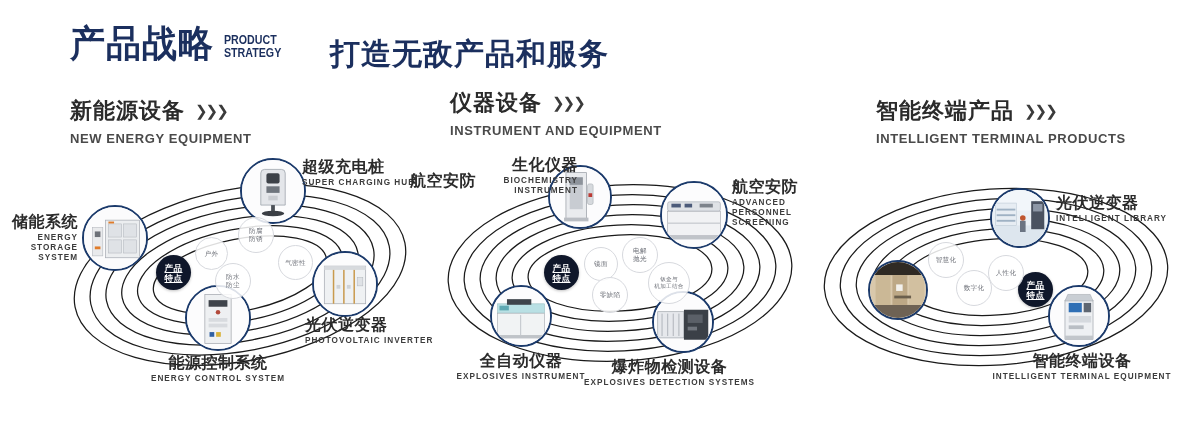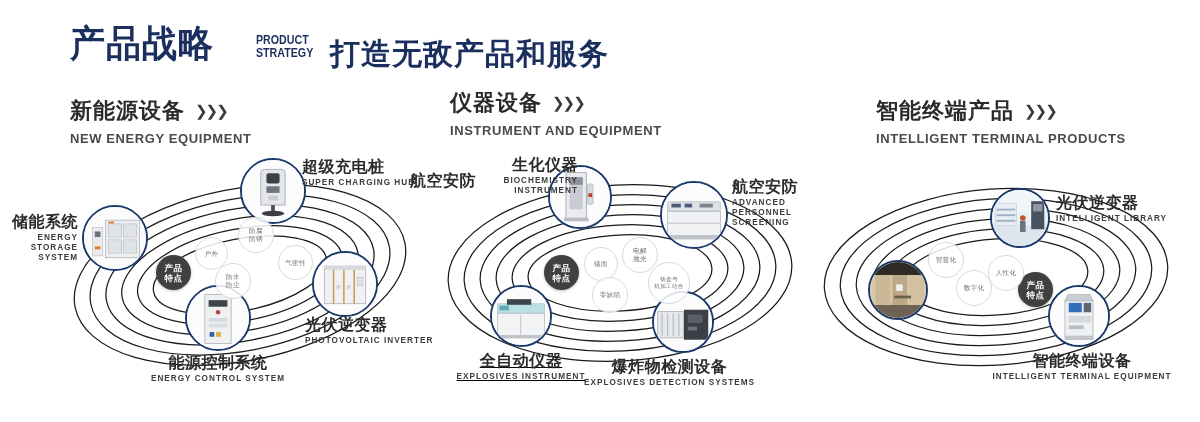--- a/index.html
+++ b/index.html
@@ -4,21 +4,21 @@
 <style>
   html,body{margin:0;padding:0;}
   body{
     width:1200px;height:422px;background:#ffffff;
     font-family:"Liberation Sans","DejaVu Sans",sans-serif;
     overflow:hidden;position:relative;
   }
   #stage{position:absolute;left:0;top:0;width:1200px;height:422px;}
 
   
-  .hdr{position:absolute;left:70px;top:26px;display:flex;align-items:flex-end;gap:32px;}
+  .hdr{position:absolute;left:70px;top:26px;display:flex;align-items:flex-end;}
   .hdr-cn{
     font-size:35px;font-weight:bold;color:#1b2f5e;letter-spacing:1px;
     line-height:1;font-family:"Liberation Sans","DejaVu Sans",sans-serif;
     transform:scaleY(1.06);transform-origin:bottom left;
   }
   .hdr-en{
     margin-left:10px;margin-bottom:2px;color:#1b2f5e;font-weight:bold;
     font-size:13px;line-height:13px;letter-spacing:0px;
     transform:scaleX(0.82);transform-origin:bottom left;
     font-family:"Liberation Sans","DejaVu Sans",sans-serif;
@@ -35,24 +35,24 @@
   .chev{display:inline-block;margin-left:10px;color:#3b3b3b;font-size:15px;letter-spacing:-2px;font-weight:bold;}
   .sect-en{font-size:13px;color:#4a4a4a;font-weight:bold;letter-spacing:0.6px;margin-top:5px;}
 
   
   .cluster{position:absolute;width:400px;height:250px;}
   .rings{position:absolute;left:0;top:0;width:400px;height:250px;}
 
   .node{position:absolute;border-radius:50%;border:2.2px solid #1b3a6b;
         background:#f4f5f7;overflow:hidden;box-sizing:border-box;}
 
-  .badge{position:absolute;border-radius:50%;background:#404040;
+  .badge{position:absolute;border-radius:50%;background:#0f172a;
     color:#fff;display:flex;flex-direction:column;align-items:center;justify-content:center;
     font-size:8.5px;font-weight:bold;line-height:10px;letter-spacing:0.5px;
-    box-shadow:0 1px 3px rgba(0,0,0,.25);}
+    box-shadow:0 1px 3px rgba(0,0,0,.25);text-decoration:underline;}
   .badge b{display:block;font-weight:bold;}
 
   .feat{position:absolute;border-radius:50%;border:1px solid #d7d9de;
     background:rgba(255,255,255,.85);color:#6d7078;
     display:flex;flex-direction:column;align-items:center;justify-content:center;
     font-size:6.6px;line-height:8px;text-align:center;letter-spacing:.3px;}
   .feat span{display:block;white-space:nowrap;}
 
   .lbl{position:absolute;}
   .lbl .cn{font-size:16px;font-weight:bold;color:#2b2b2b;letter-spacing:.5px;line-height:19px;white-space:nowrap;}
@@ -260,21 +260,21 @@
       <svg class="pg" viewBox="0 0 62 62">
         <rect x="0" y="0" width="62" height="62" fill="#fcfcfd"></rect>
         <rect x="6" y="18" width="50" height="10" fill="#b9e0e4" stroke="#8fb9bd" stroke-width=".6"></rect>
         <rect x="16" y="13" width="26" height="6" fill="#3e444b"></rect>
         <rect x="6" y="28" width="50" height="24" fill="#f1f3f4" stroke="#a9adb4" stroke-width=".7"></rect>
         <rect x="30" y="30" width="1.2" height="22" fill="#c5c9ce"></rect>
         <rect x="8" y="20" width="10" height="5" fill="#5ea9b3"></rect>
         <rect x="6" y="52" width="50" height="3" fill="#bfc3c8"></rect>
       </svg>
     </div>
-    <div class="lbl c" style="left:6px;top:196px;width:190px;text-decoration:underline;">
+    <div class="lbl c" style="left:6px;top:196px;width:190px;">
       <div class="cn">全自动仪器</div>
       <div class="en">EXPLOSIVES INSTRUMENT</div>
     </div>
 
     <div class="node" style="left:232px;top:136px;width:62px;height:62px;">
       <svg class="pg" viewBox="0 0 62 62">
         <rect x="0" y="0" width="62" height="62" fill="#fcfcfd"></rect>
         <rect x="4" y="20" width="28" height="28" fill="#e6e8ec" stroke="#9aa0a7" stroke-width=".7"></rect>
         <rect x="8" y="22" width="1.2" height="24" fill="#b6bac0"></rect>
         <rect x="14" y="22" width="1.2" height="24" fill="#b6bac0"></rect>

